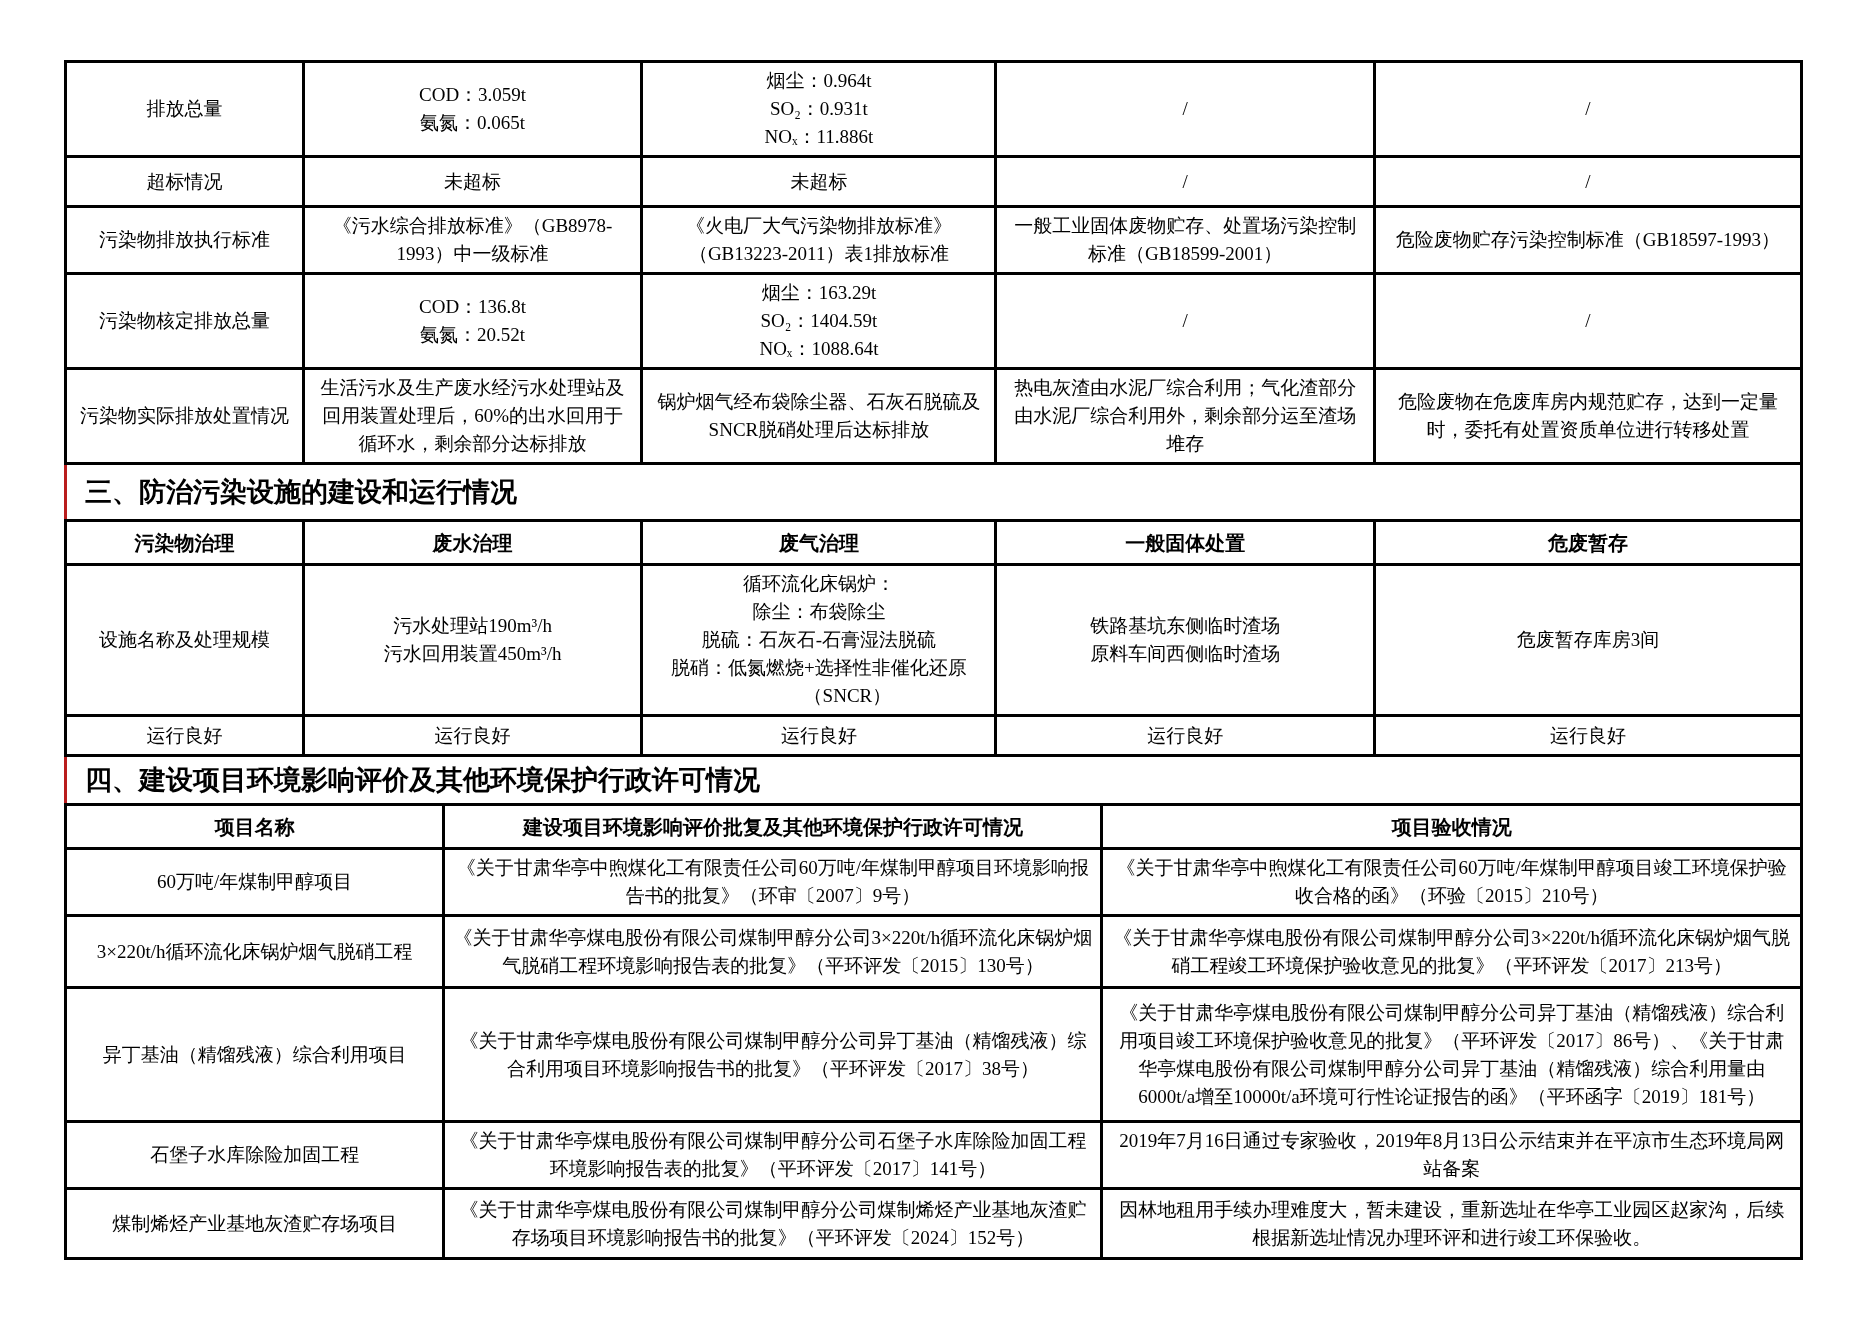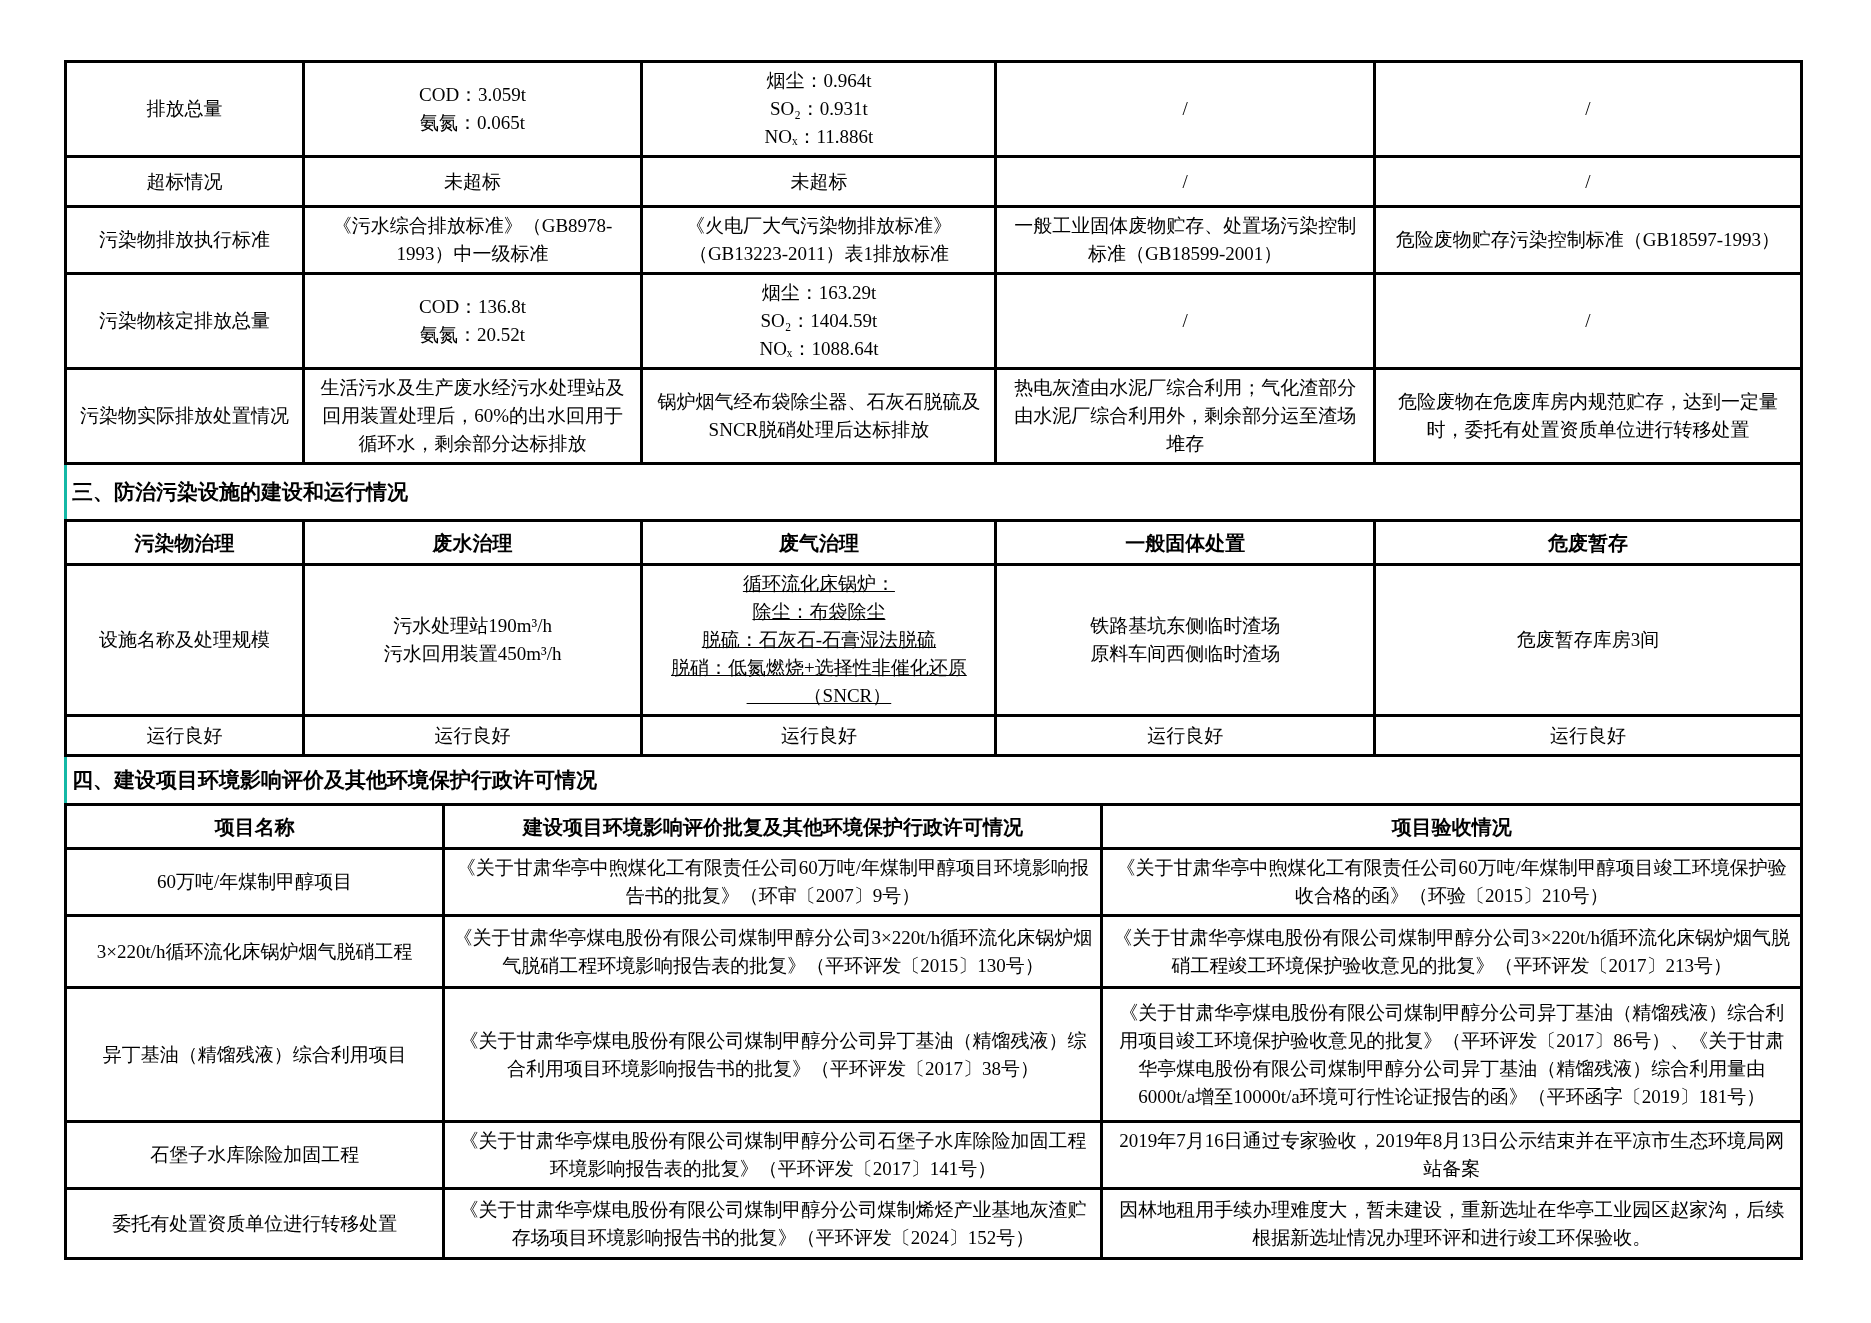--- a/index.html
+++ b/index.html
@@ -27,30 +27,30 @@
     vertical-align:middle;
     text-align:center;
     white-space:pre-line;
     font-size:19px;
     line-height:28px;
     font-weight:normal;
     word-break:break-word;
   }
   table.grid th { font-weight:bold; font-size:20px; }
   td.lbl { font-weight:bold; font-size:20px; }
-  td.leftcell { text-align:left; padding-left:10px;text-decoration:underline; }
+  td.leftcell { text-align:left; padding-left:10px; }
   td.boldcell { font-weight:bold;margin-top:32px; }
   .band {
-    border-left:3px solid #14b8a6;
+    border-left:3px solid #b91c1c;
     border-right:3px solid #000;
     display:flex;
     align-items:center;
     font-weight:bold;
-    font-size:21px;
-    padding-left:5px;
+    font-size:27px;
+    padding-left:18px;
     height:54px;
     box-sizing:border-box;
   }
   .band.b4 { height:46px; }
 </style>
 </head>
 <body>
 
 <div class="page">
   <div class="doc">
@@ -177,21 +177,21 @@
         <td>异丁基油（精馏残液）综合利用项目</td>
         <td class="boldcell">《关于甘肃华亭煤电股份有限公司煤制甲醇分公司异丁基油（精馏残液）综合利用项目环境影响报告书的批复》（平环评发〔2017〕38号）</td>
         <td class="boldcell">《关于甘肃华亭煤电股份有限公司煤制甲醇分公司异丁基油（精馏残液）综合利用项目竣工环境保护验收意见的批复》（平环评发〔2017〕86号）、《关于甘肃华亭煤电股份有限公司煤制甲醇分公司异丁基油（精馏残液）综合利用量由6000t/a增至10000t/a环境可行性论证报告的函》（平环函字〔2019〕181号）</td>
       </tr>
       <tr style="height:58px">
         <td>石堡子水库除险加固工程</td>
         <td class="boldcell">《关于甘肃华亭煤电股份有限公司煤制甲醇分公司石堡子水库除险加固工程环境影响报告表的批复》（平环评发〔2017〕141号）</td>
         <td class="boldcell">2019年7月16日通过专家验收，2019年8月13日公示结束并在平凉市生态环境局网站备案</td>
       </tr>
       <tr style="height:70px">
-        <td>委托有处置资质单位进行转移处置</td>
+        <td>煤制烯烃产业基地灰渣贮存场项目</td>
         <td class="boldcell">《关于甘肃华亭煤电股份有限公司煤制甲醇分公司煤制烯烃产业基地灰渣贮存场项目环境影响报告书的批复》（平环评发〔2024〕152号）</td>
         <td class="boldcell">因林地租用手续办理难度大，暂未建设，重新选址在华亭工业园区赵家沟，后续根据新选址情况办理环评和进行竣工环保验收。</td>
       </tr>
     </tbody>
       </table>
 
   </div>
 </div>
 
 </body></html>

